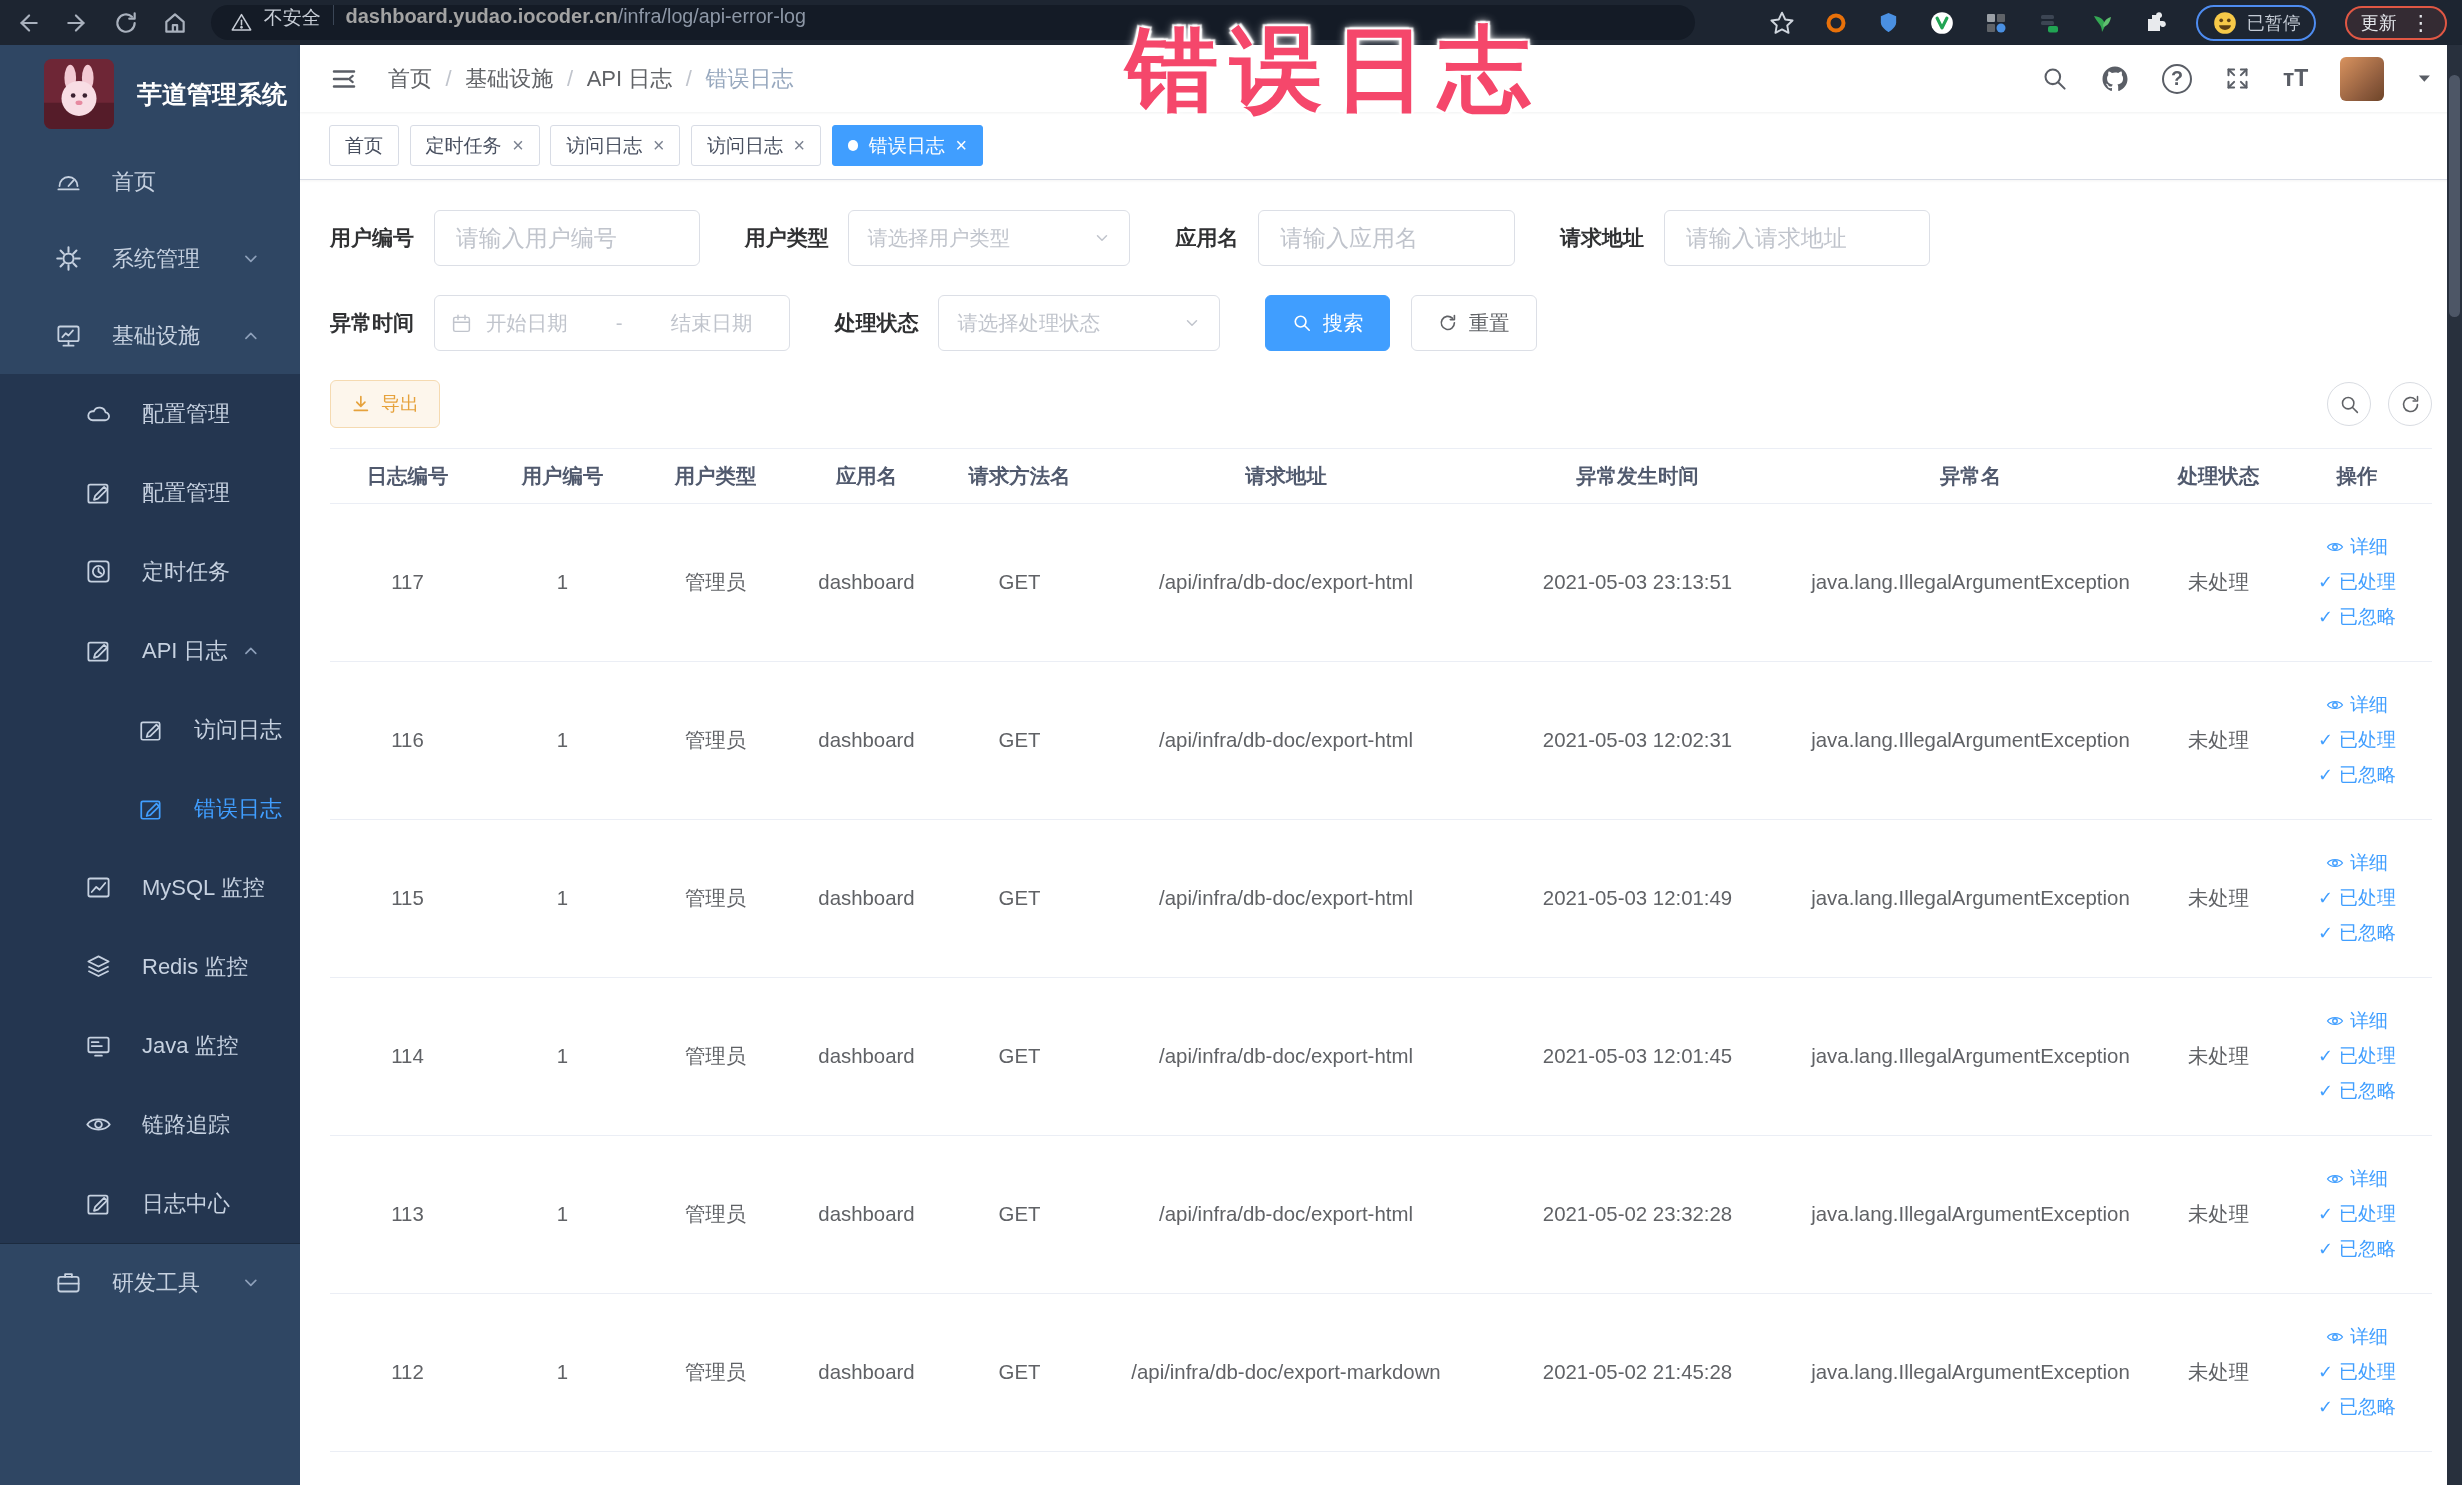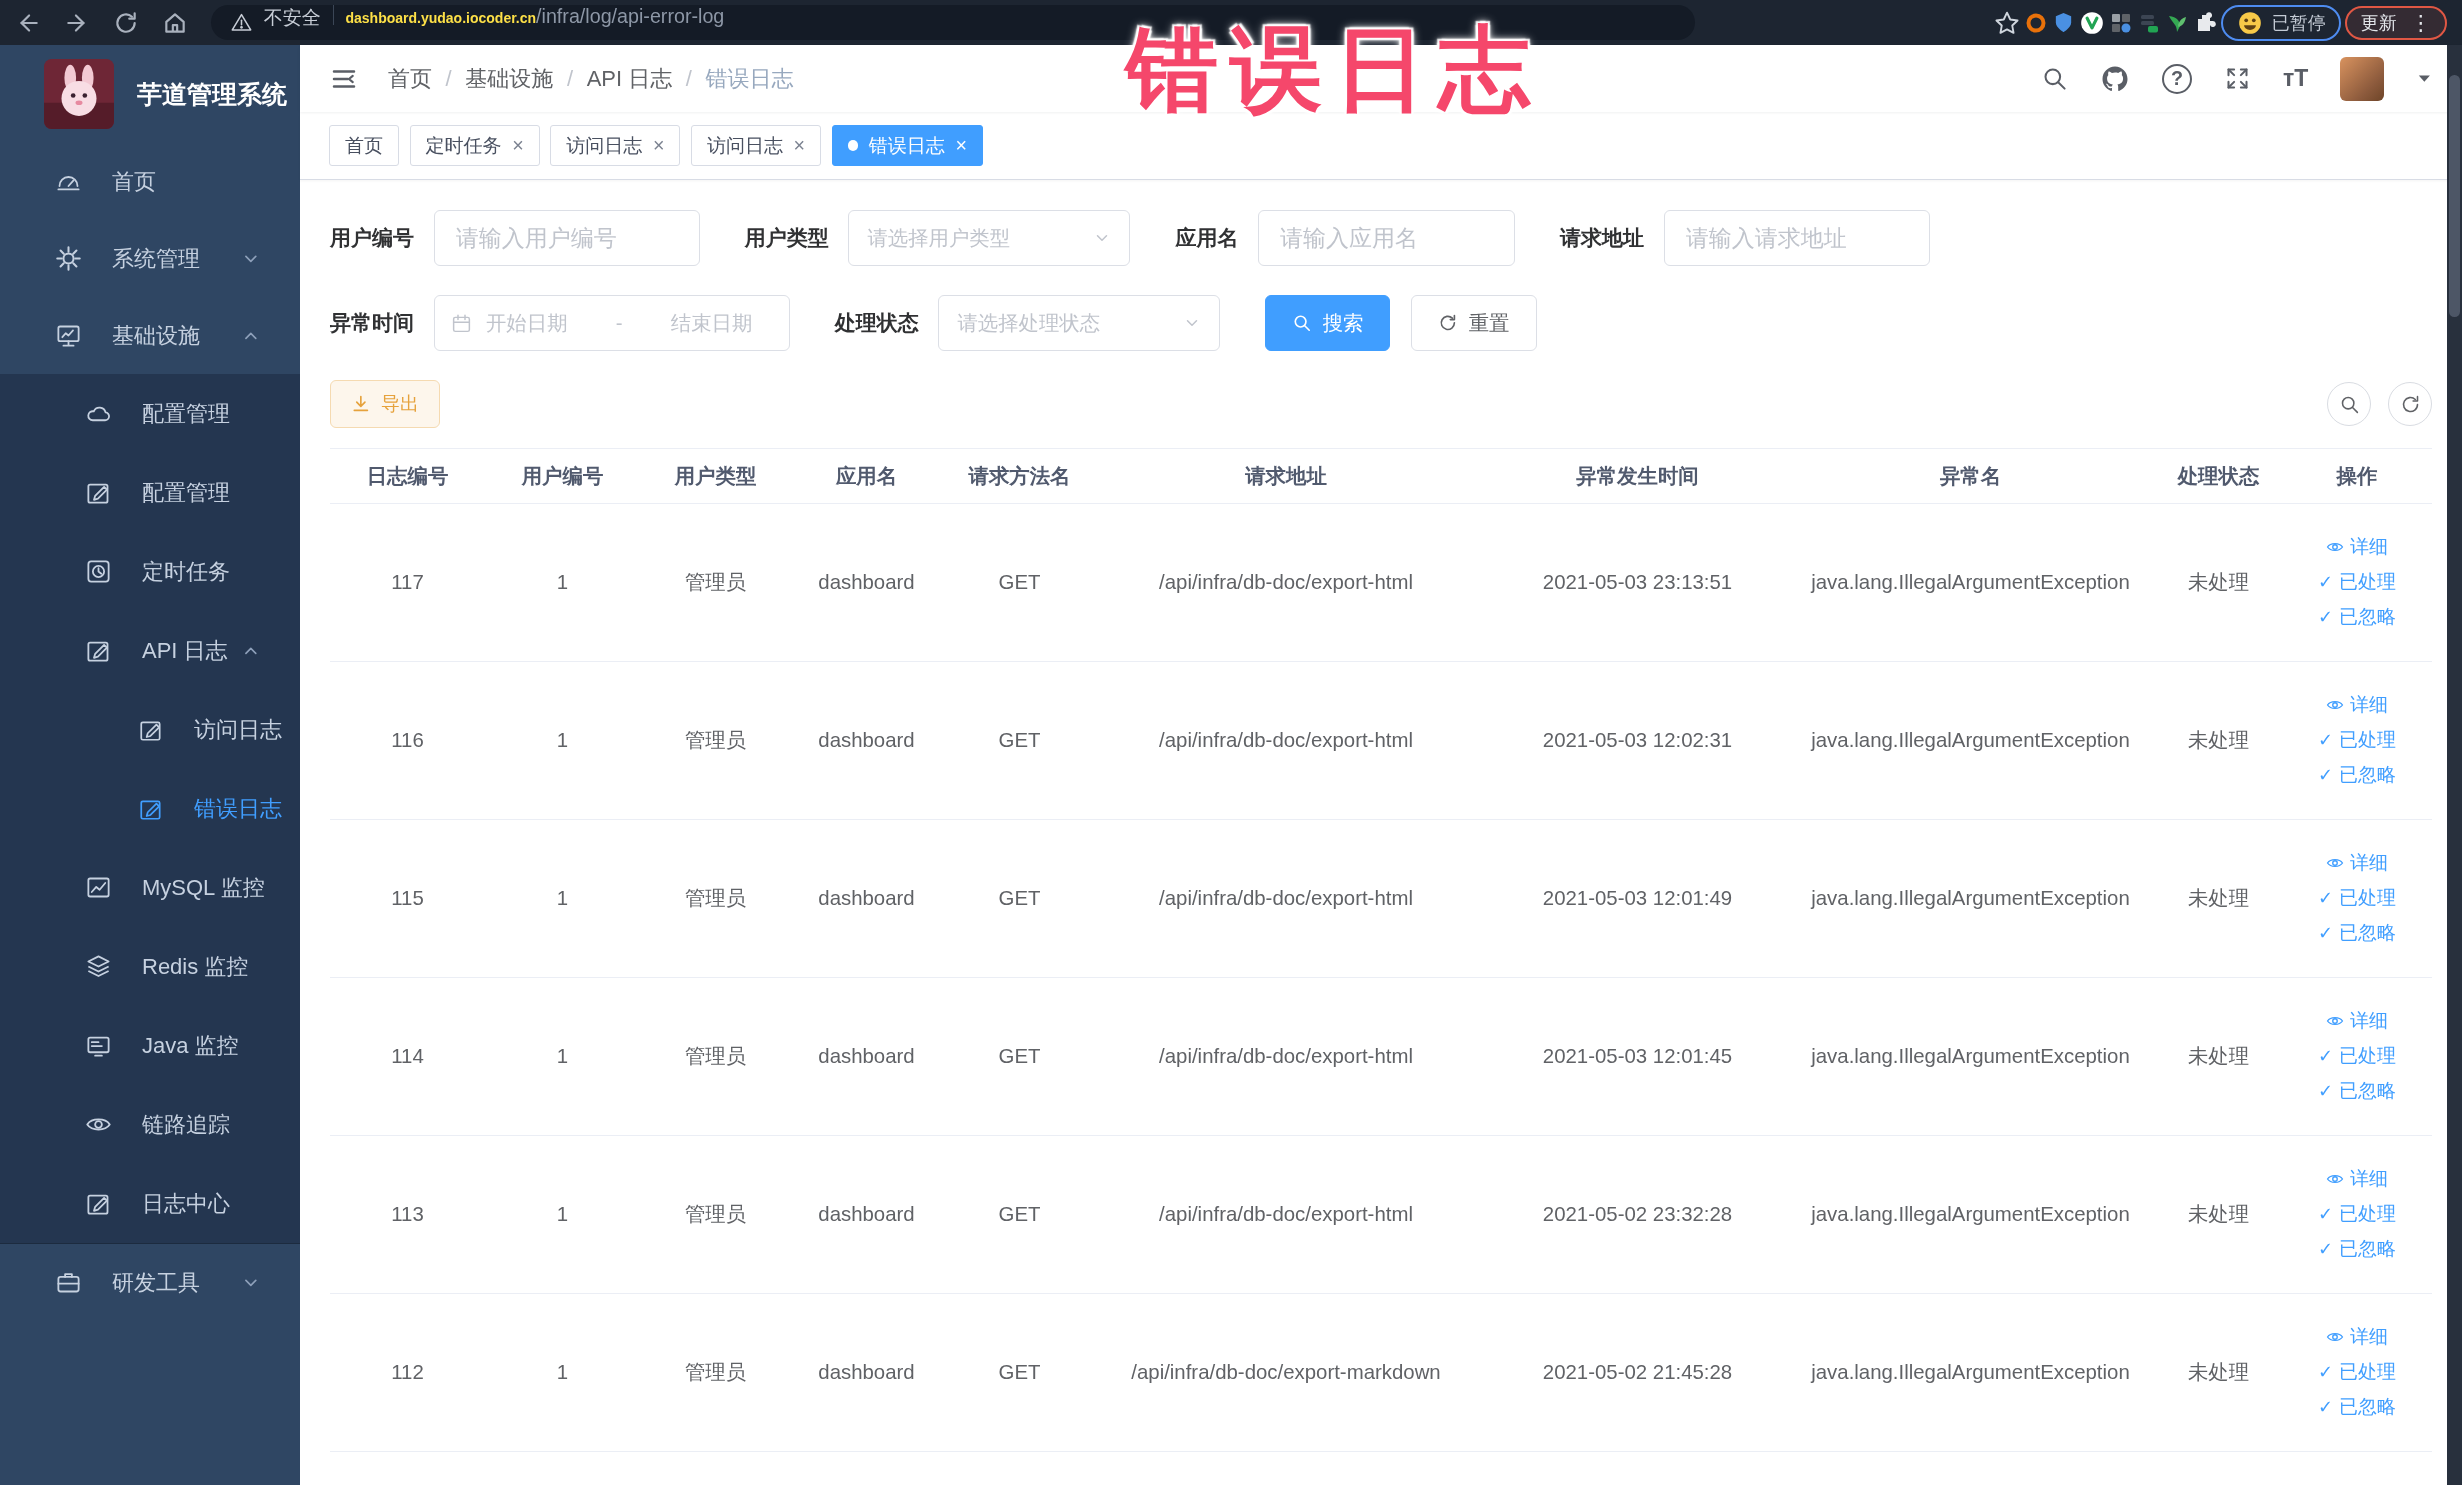--- a/index.html
+++ b/index.html
@@ -8,23 +8,23 @@
     font-family:"Liberation Sans","DejaVu Sans",sans-serif;background:#fff;}
   .ic{display:inline-flex;align-items:center;justify-content:center;flex:none;}
 
   
   .chrome{position:absolute;left:0;top:0;width:100%;height:45px;background:#1d2531;
     display:flex;align-items:center;padding:0 15px;gap:23px;color:#aeb6c2;}
   .chrome .nav{color:#a9b1bd;}
   .omnibox{flex:1;max-width:1484px;height:35px;background:#141b26;border-radius:17.4px;
     display:flex;padding:0 19.7px;gap:12px;color:#c7cdd6;font-size:19px;}
   .omni-div{width:0.8px;height:19.7px;background:#3b4656;}
-  .url-host{color:#fde047;font-weight:bold;font-size:14px;margin-top:44px;}
+  .url-host{color:#a3a3a3;font-weight:bold;font-size:20px;margin-top:44px;}
   .url-path{color:#8d97a6;font-size:19.7px;}
-  .chrome-right{display:flex;align-items:center;gap:4px;margin-left:auto;}
+  .chrome-right{display:flex;align-items:center;gap:29px;margin-left:auto;}
   .pill{display:flex;align-items:center;gap:9px;border-radius:18px;padding:3px 13.6px;font-size:18px;}
   .pill.paused{border:2.3px solid #4e8cf0;color:#c3cad4;}
   .pill.update{border:2.3px solid #e05744;color:#e4e7eb;background:rgba(224,87,68,.12);gap:13.6px;}
   .kebab{font-size:21px;color:#e4e7eb;letter-spacing:0;}
 
   
   .app{position:absolute;top:45px;left:0;right:0;bottom:0;display:flex;}
   .sidebar{width:300px;background:#2f4663;color:#c6d1e0;flex:none;display:flex;flex-direction:column;}
   .logo-row{height:98px;display:flex;align-items:center;padding-left:44px;gap:23px;}
   .logo-img{width:70px;height:70px;border-radius:7.6px;overflow:hidden;flex:none;}

